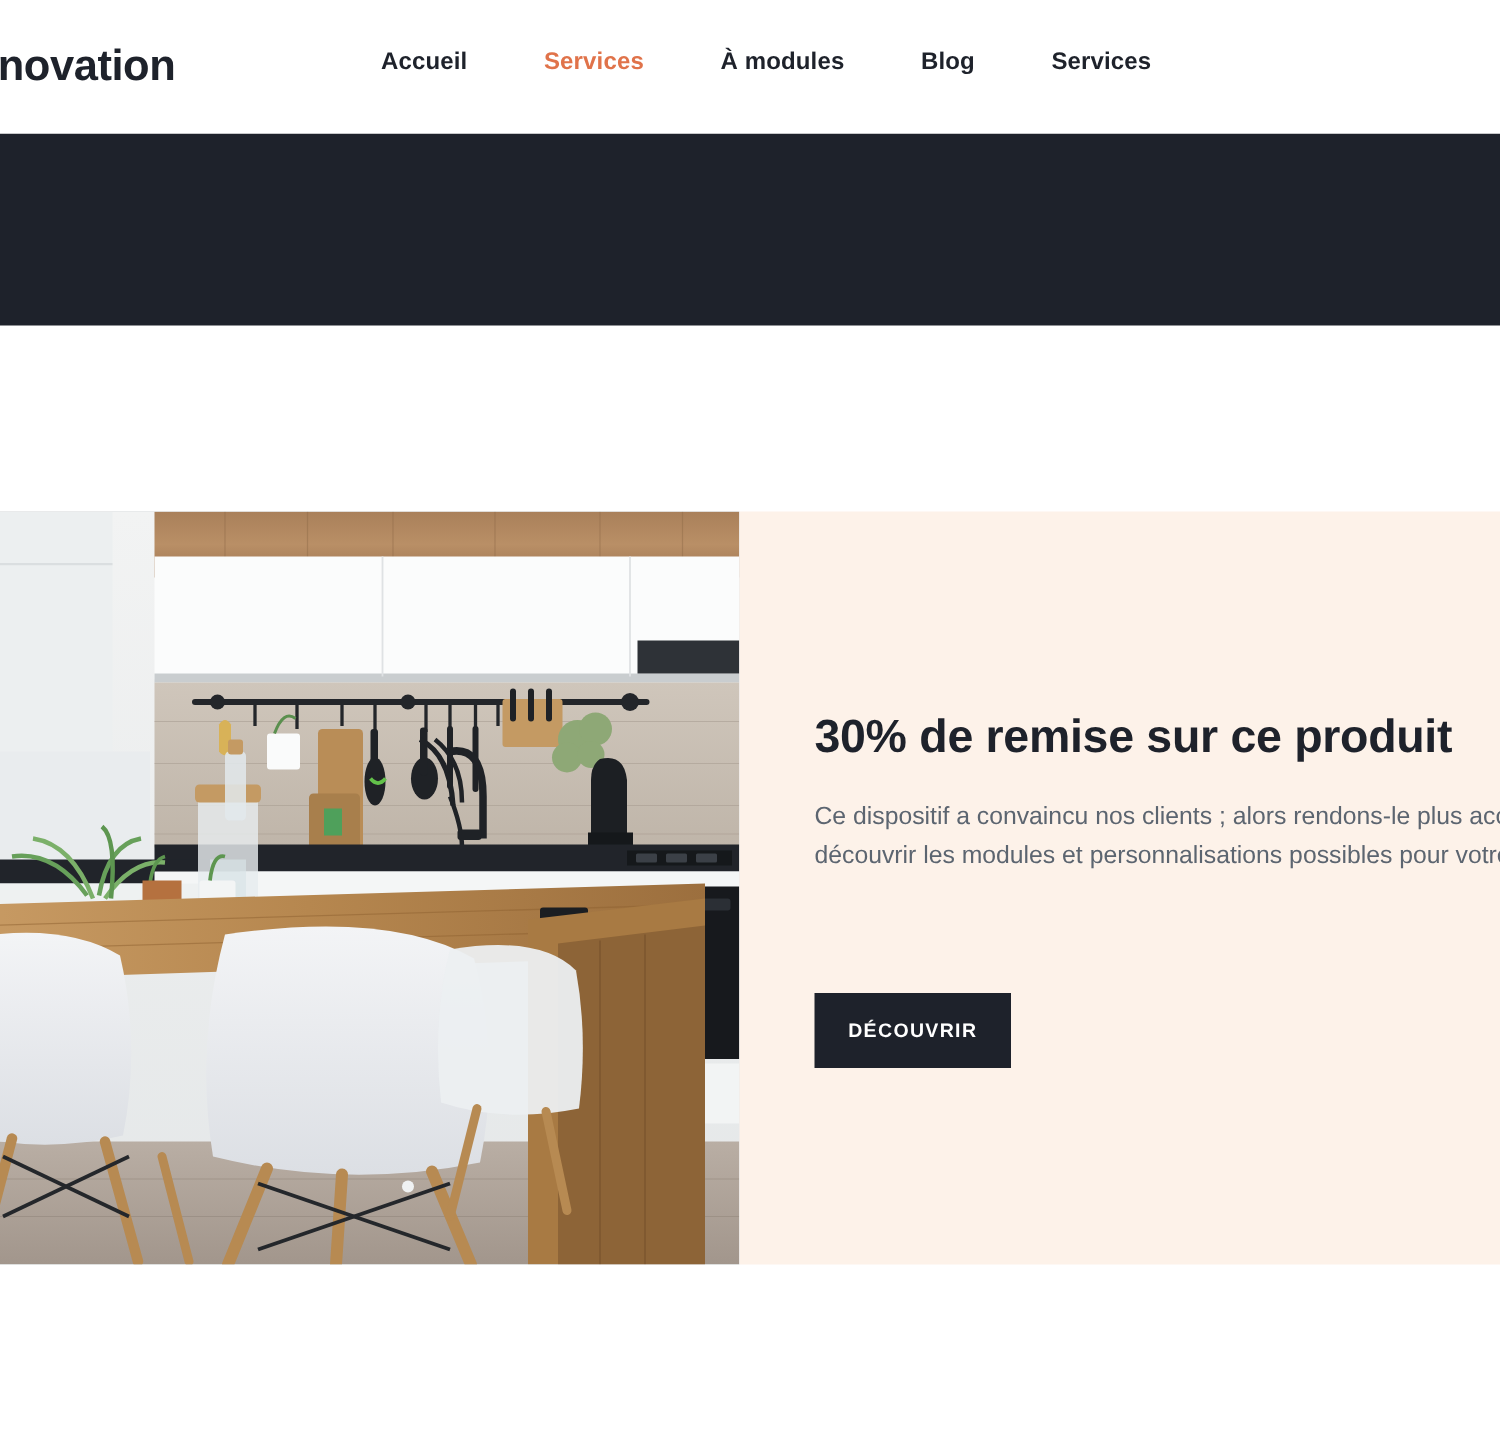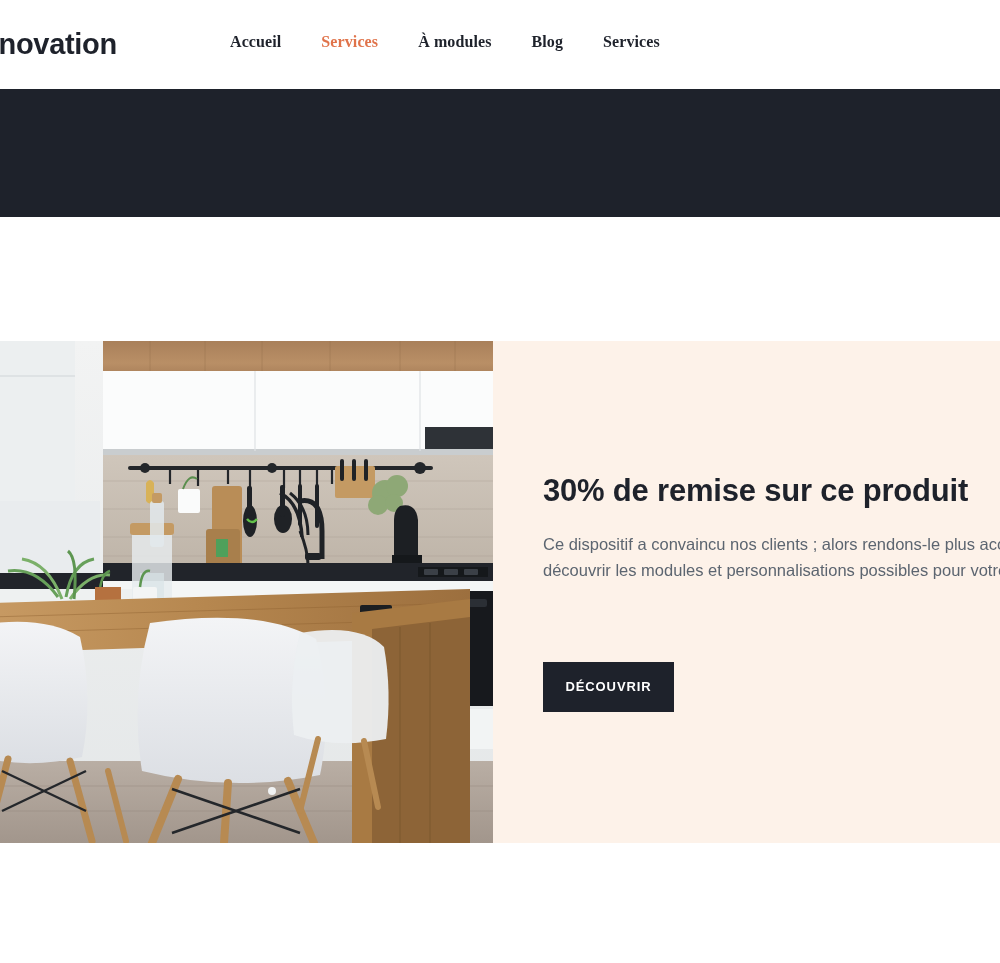--- a/index.html
+++ b/index.html
@@ -39,38 +39,37 @@
     top: 28px;
     font-size: 29px;
     font-weight: 700;
     letter-spacing: -0.3px;
     color: #1e222b;
     white-space: nowrap;
   }
 
   .main-nav {
     position: absolute;
-    left: 230px;
+    left: 254px;
     top: 33px;
     display: flex;
     align-items: center;
-    gap: 16px;
-    font-family: Liberation Serif, serif;
+    gap: 0;
   }
 
   .nav-link {
     font-size: 16px;
     font-weight: 600;
     color: #1e222b;
     text-decoration: none;
     white-space: nowrap;
     letter-spacing: 0.1px;
     cursor: pointer;
   }
-  .nav-link + .nav-link { margin-left: 24px; }
+  .nav-link + .nav-link { margin-left: 51px; }
   .nav-link.is-active { color: #e0734a; }
 
   
   .hero-band {
     position: absolute;
     top: 89px; left: 0;
     width: 1000px;
     height: 128px;
     background: #1e222b;
   }

